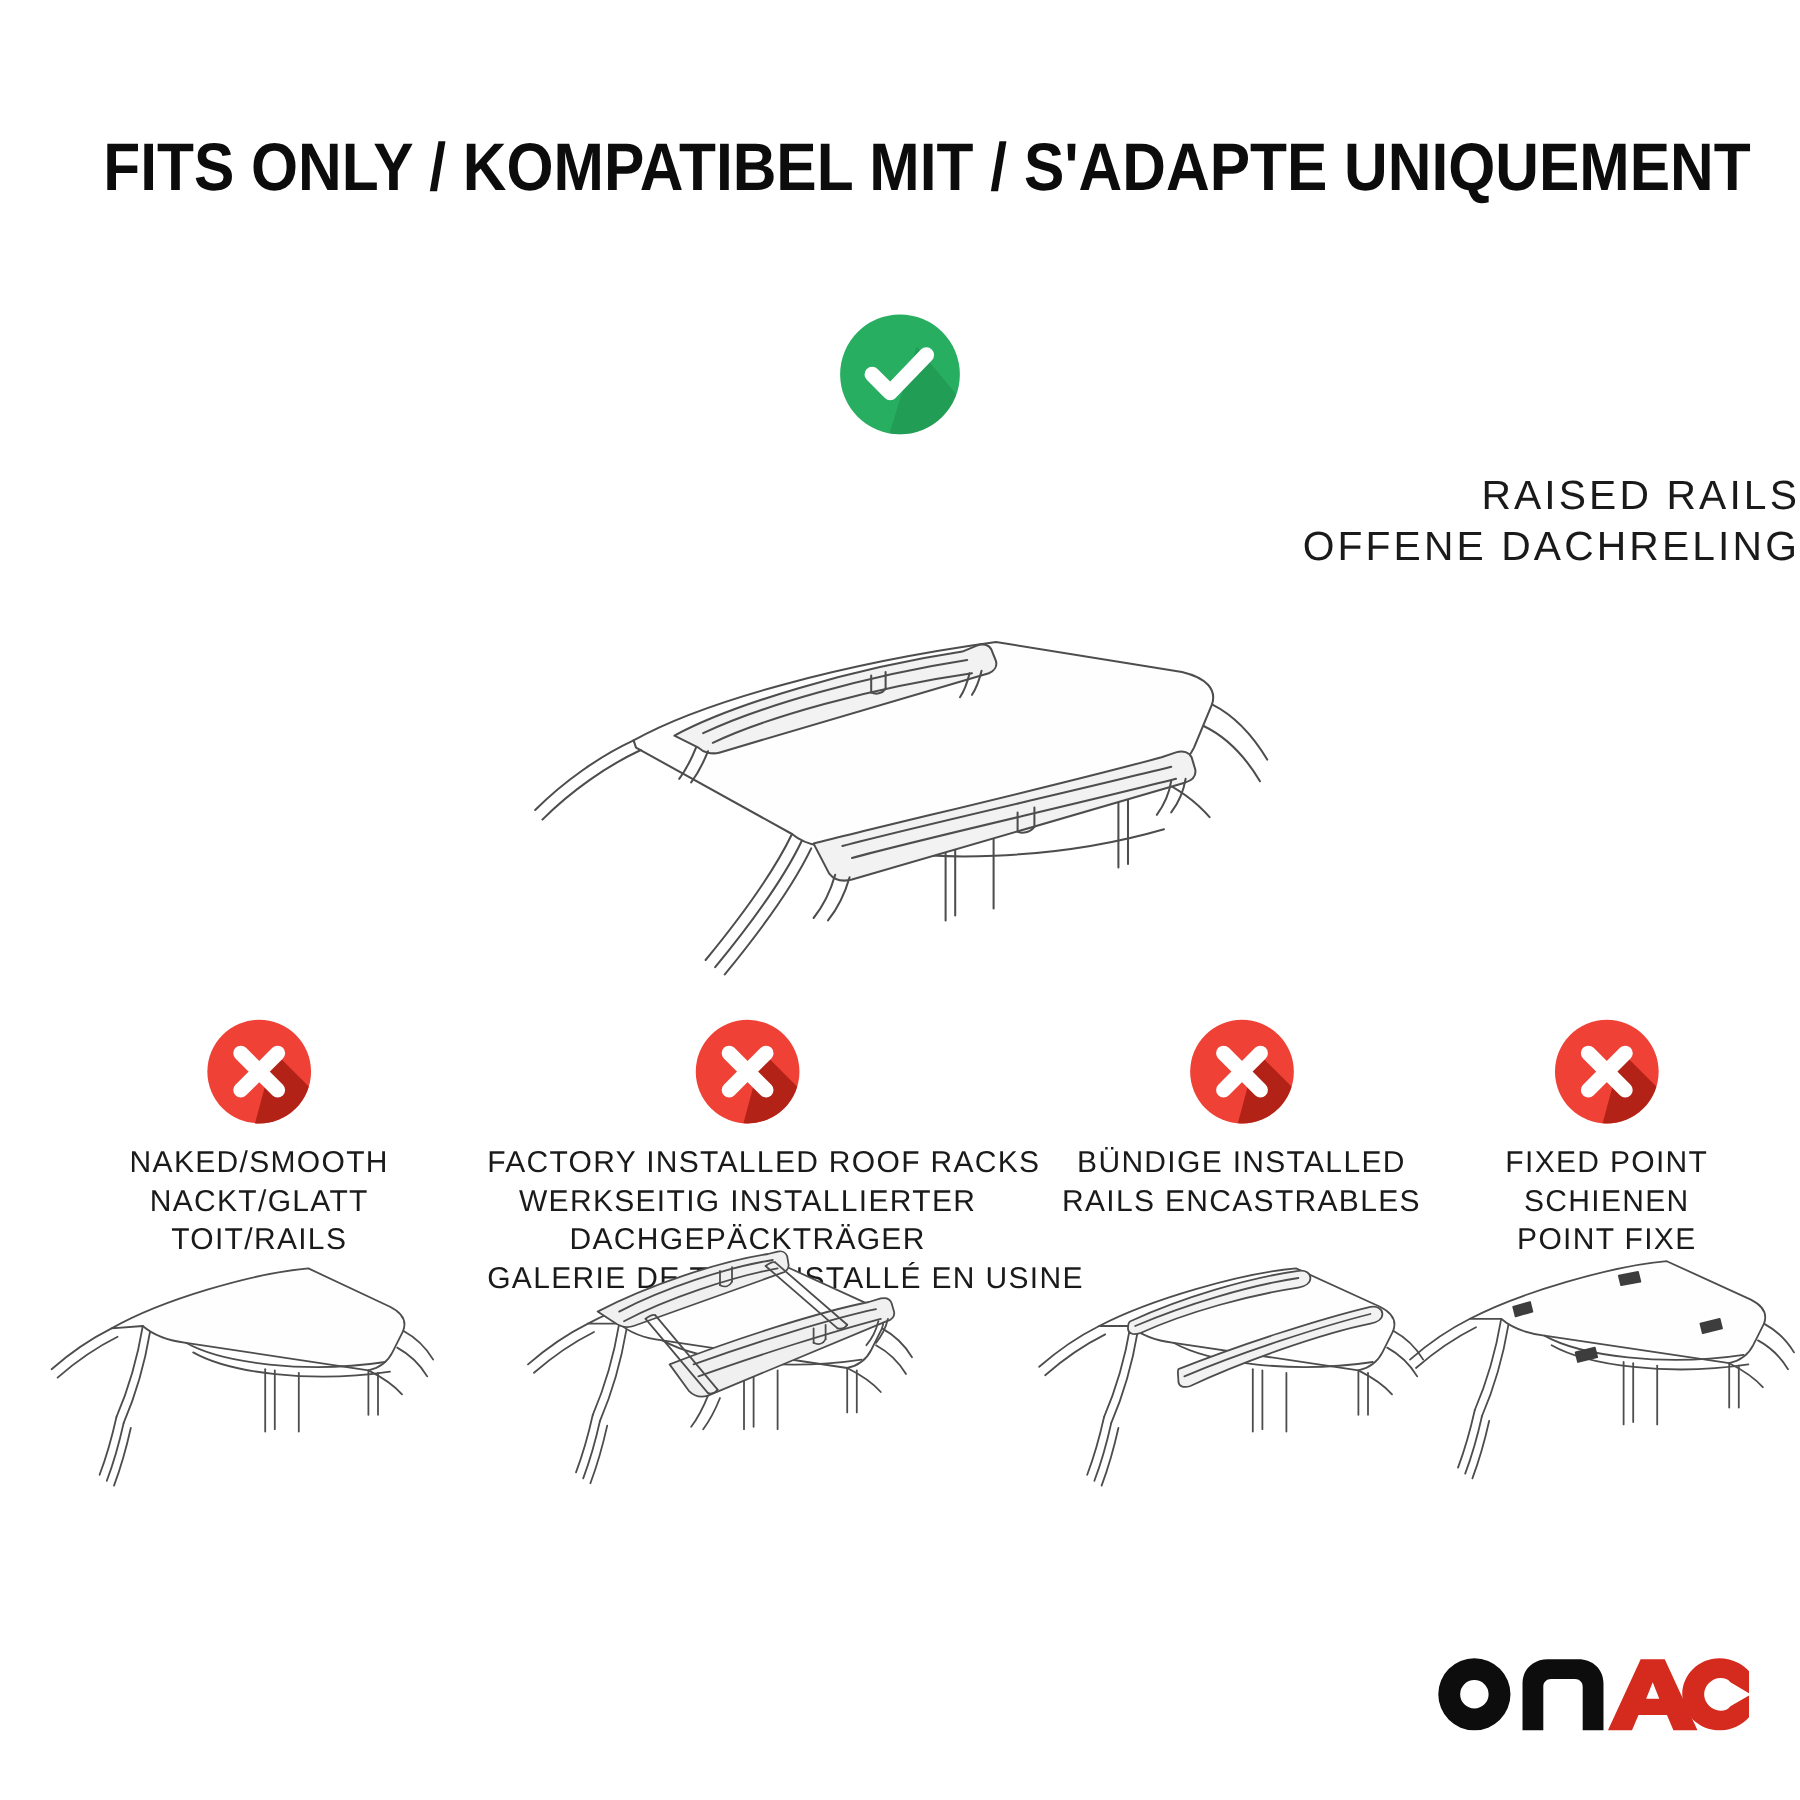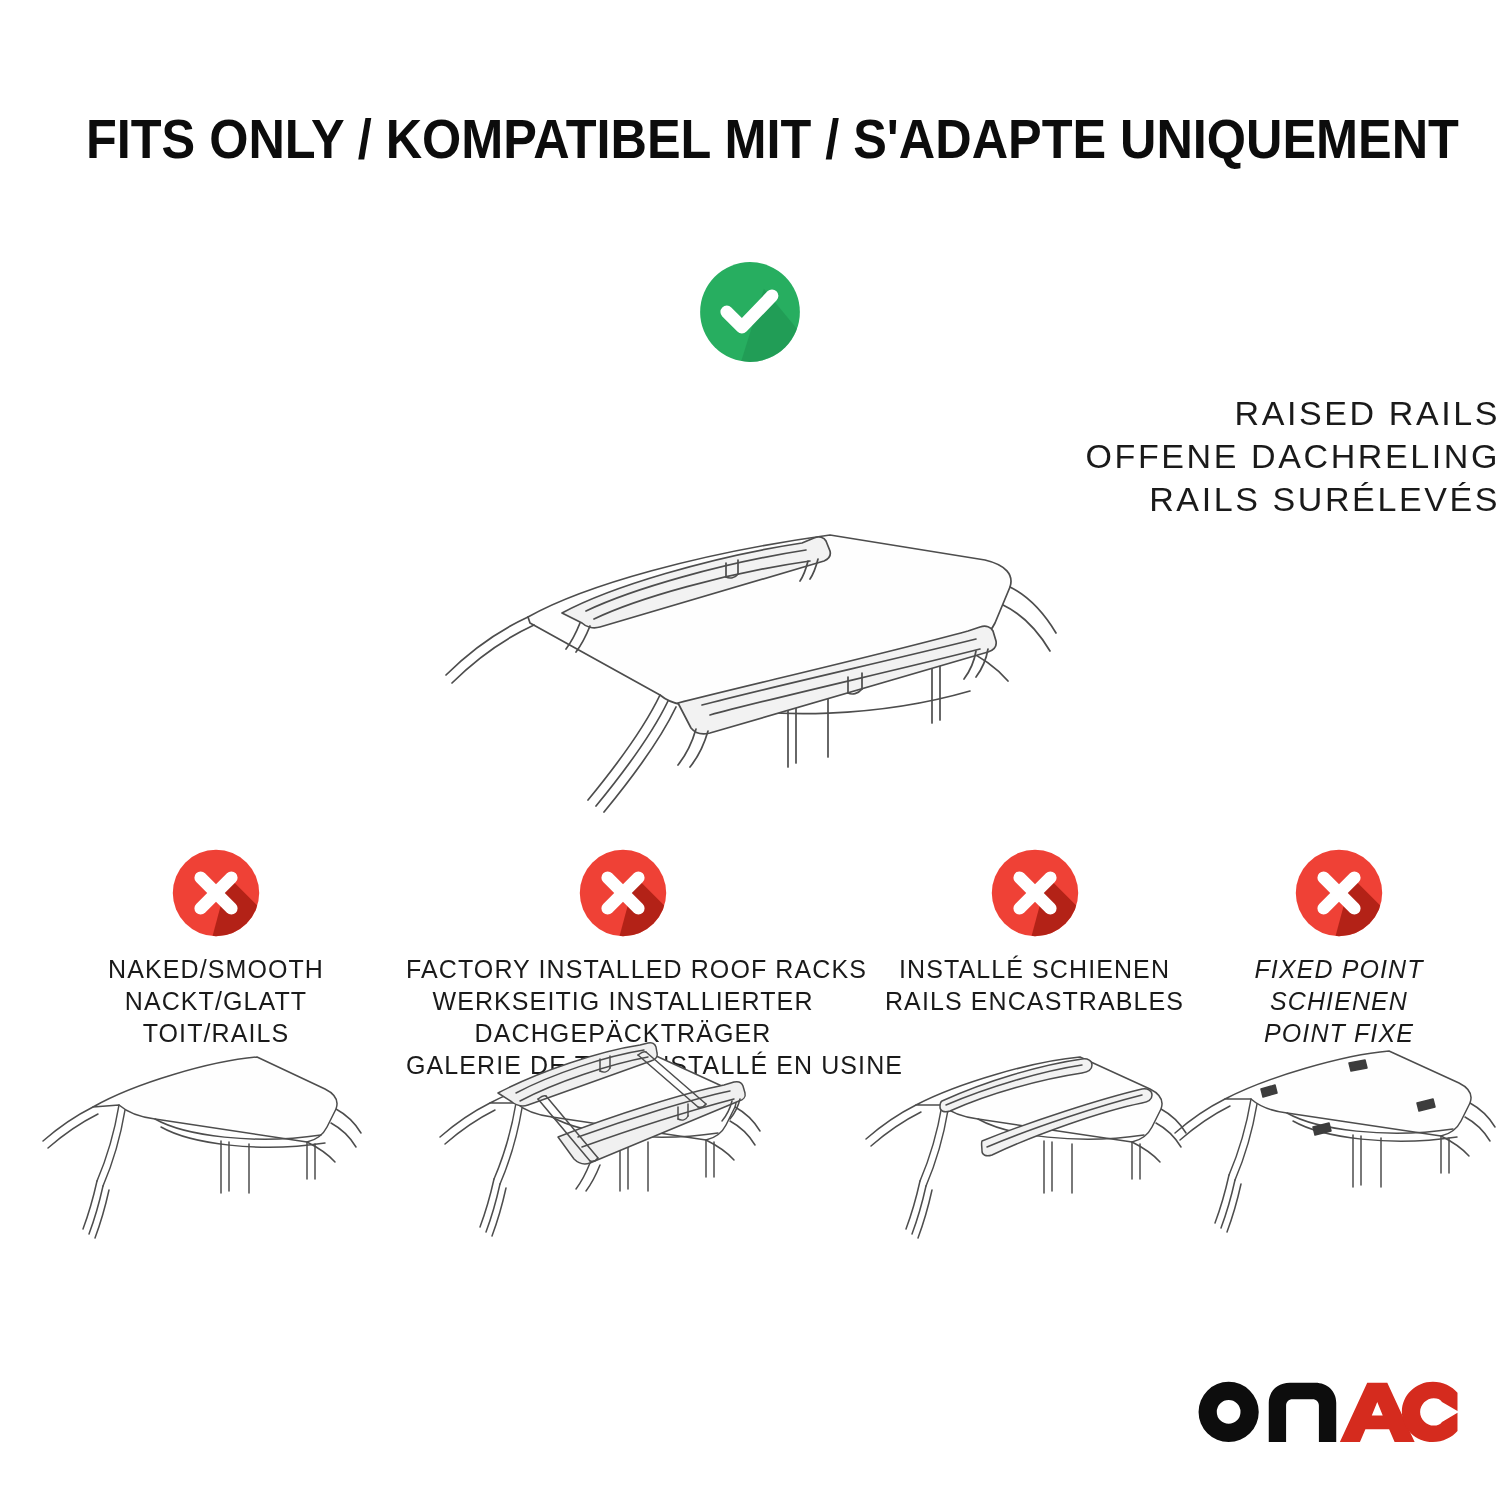--- a/index.html
+++ b/index.html
@@ -101,21 +101,21 @@
     position: absolute;
     left: 0;
     width: 100%;
   }
   .nf-illustration svg { display: block; width: 100%; height: auto; }
 
   
   #col-0 { left: 30px;   width: 372px; }
   #col-1 { left: 406px;  width: 434px; }
   #col-2 { left: 862px;  width: 345px; }
-  #col-3 { left: 1215px; width: 248px; font-style: italic; }
+  #col-3 { left: 1215px; width: 248px; }
 
   #col-0 .nf-illustration { top: 196px; left: 5px;  width: 360px; }
   #col-1 .nf-illustration { top: 196px; left: 18px; width: 380px; }
   #col-2 .nf-illustration { top: 196px; left: -8px; width: 372px; }
   #col-3 .nf-illustration { top: 196px; left: -62px;width: 372px; }
 
   
   .brand-logo {
     position: absolute;
     right: 42px;
@@ -142,21 +142,20 @@
       <g clip-path="url(#clipCheck)">
         <polygon points="62,30 95,70 95,100 40,100" fill="#1e8f4e" opacity="0.55"></polygon>
       </g>
       <path d="M30 50 L43 63 L69 36" fill="none" stroke="#ffffff" stroke-width="11" stroke-linecap="round" stroke-linejoin="round"></path>
     </svg>
   </div>
 
   <div class="approved-labels">
     <div class="line">RAISED RAILS</div>
     <div class="line">OFFENE DACHRELING</div>
-    <div class="line">RAILS SURÉLEVÉS</div>
   </div>
 </div>
 
 <div class="hero-illustration">
   <svg viewBox="0 0 680 345" xmlns="http://www.w3.org/2000/svg">
     <g fill="none" stroke="#4d4d4d" stroke-width="1.7" stroke-linejoin="round" stroke-linecap="round">
 
       <path d="M118 112 C175 80 290 48 420 30 L575 55 C596 60 604 70 600 82
                L585 118 C578 132 566 140 552 143
                L300 198 C280 203 262 200 250 190 L120 118 Z" fill="#fefefe"></path>
@@ -355,21 +354,21 @@
         <g clip-path="url(#clipX2)">
           <polygon points="63,33 100,70 100,100 45,100" fill="#a81d12" opacity="0.85"></polygon>
         </g>
         <g stroke="#ffffff" stroke-width="13" stroke-linecap="round">
           <line x1="34" y1="34" x2="66" y2="66"></line>
           <line x1="66" y1="34" x2="34" y2="66"></line>
         </g>
       </svg>
     </div>
     <div class="nf-labels">
-      <div class="line">INSTALLÉ SCHIENEN</div>
+      <div class="line">BÜNDIGE INSTALLED</div>
       <div class="line">RAILS ENCASTRABLES</div>
     </div>
     <div class="nf-illustration">
       <svg viewBox="0 0 372 240" xmlns="http://www.w3.org/2000/svg">
         <g fill="none" stroke="#4d4d4d" stroke-width="1.5" stroke-linejoin="round" stroke-linecap="round">
           <path d="M62 64 C104 42 180 20 226 16 L296 48 C306 53 310 60 307 68
                    L298 86 C294 94 287 99 278 101 L124 78 C108 76 96 71 88 64 Z" fill="#fefefe"></path>
           <path d="M62 64 C46 72 28 84 12 98"></path>
           <path d="M67 71 C51 79 33 91 17 105"></path>
           <path d="M88 64 C84 88 78 112 66 140"></path>

